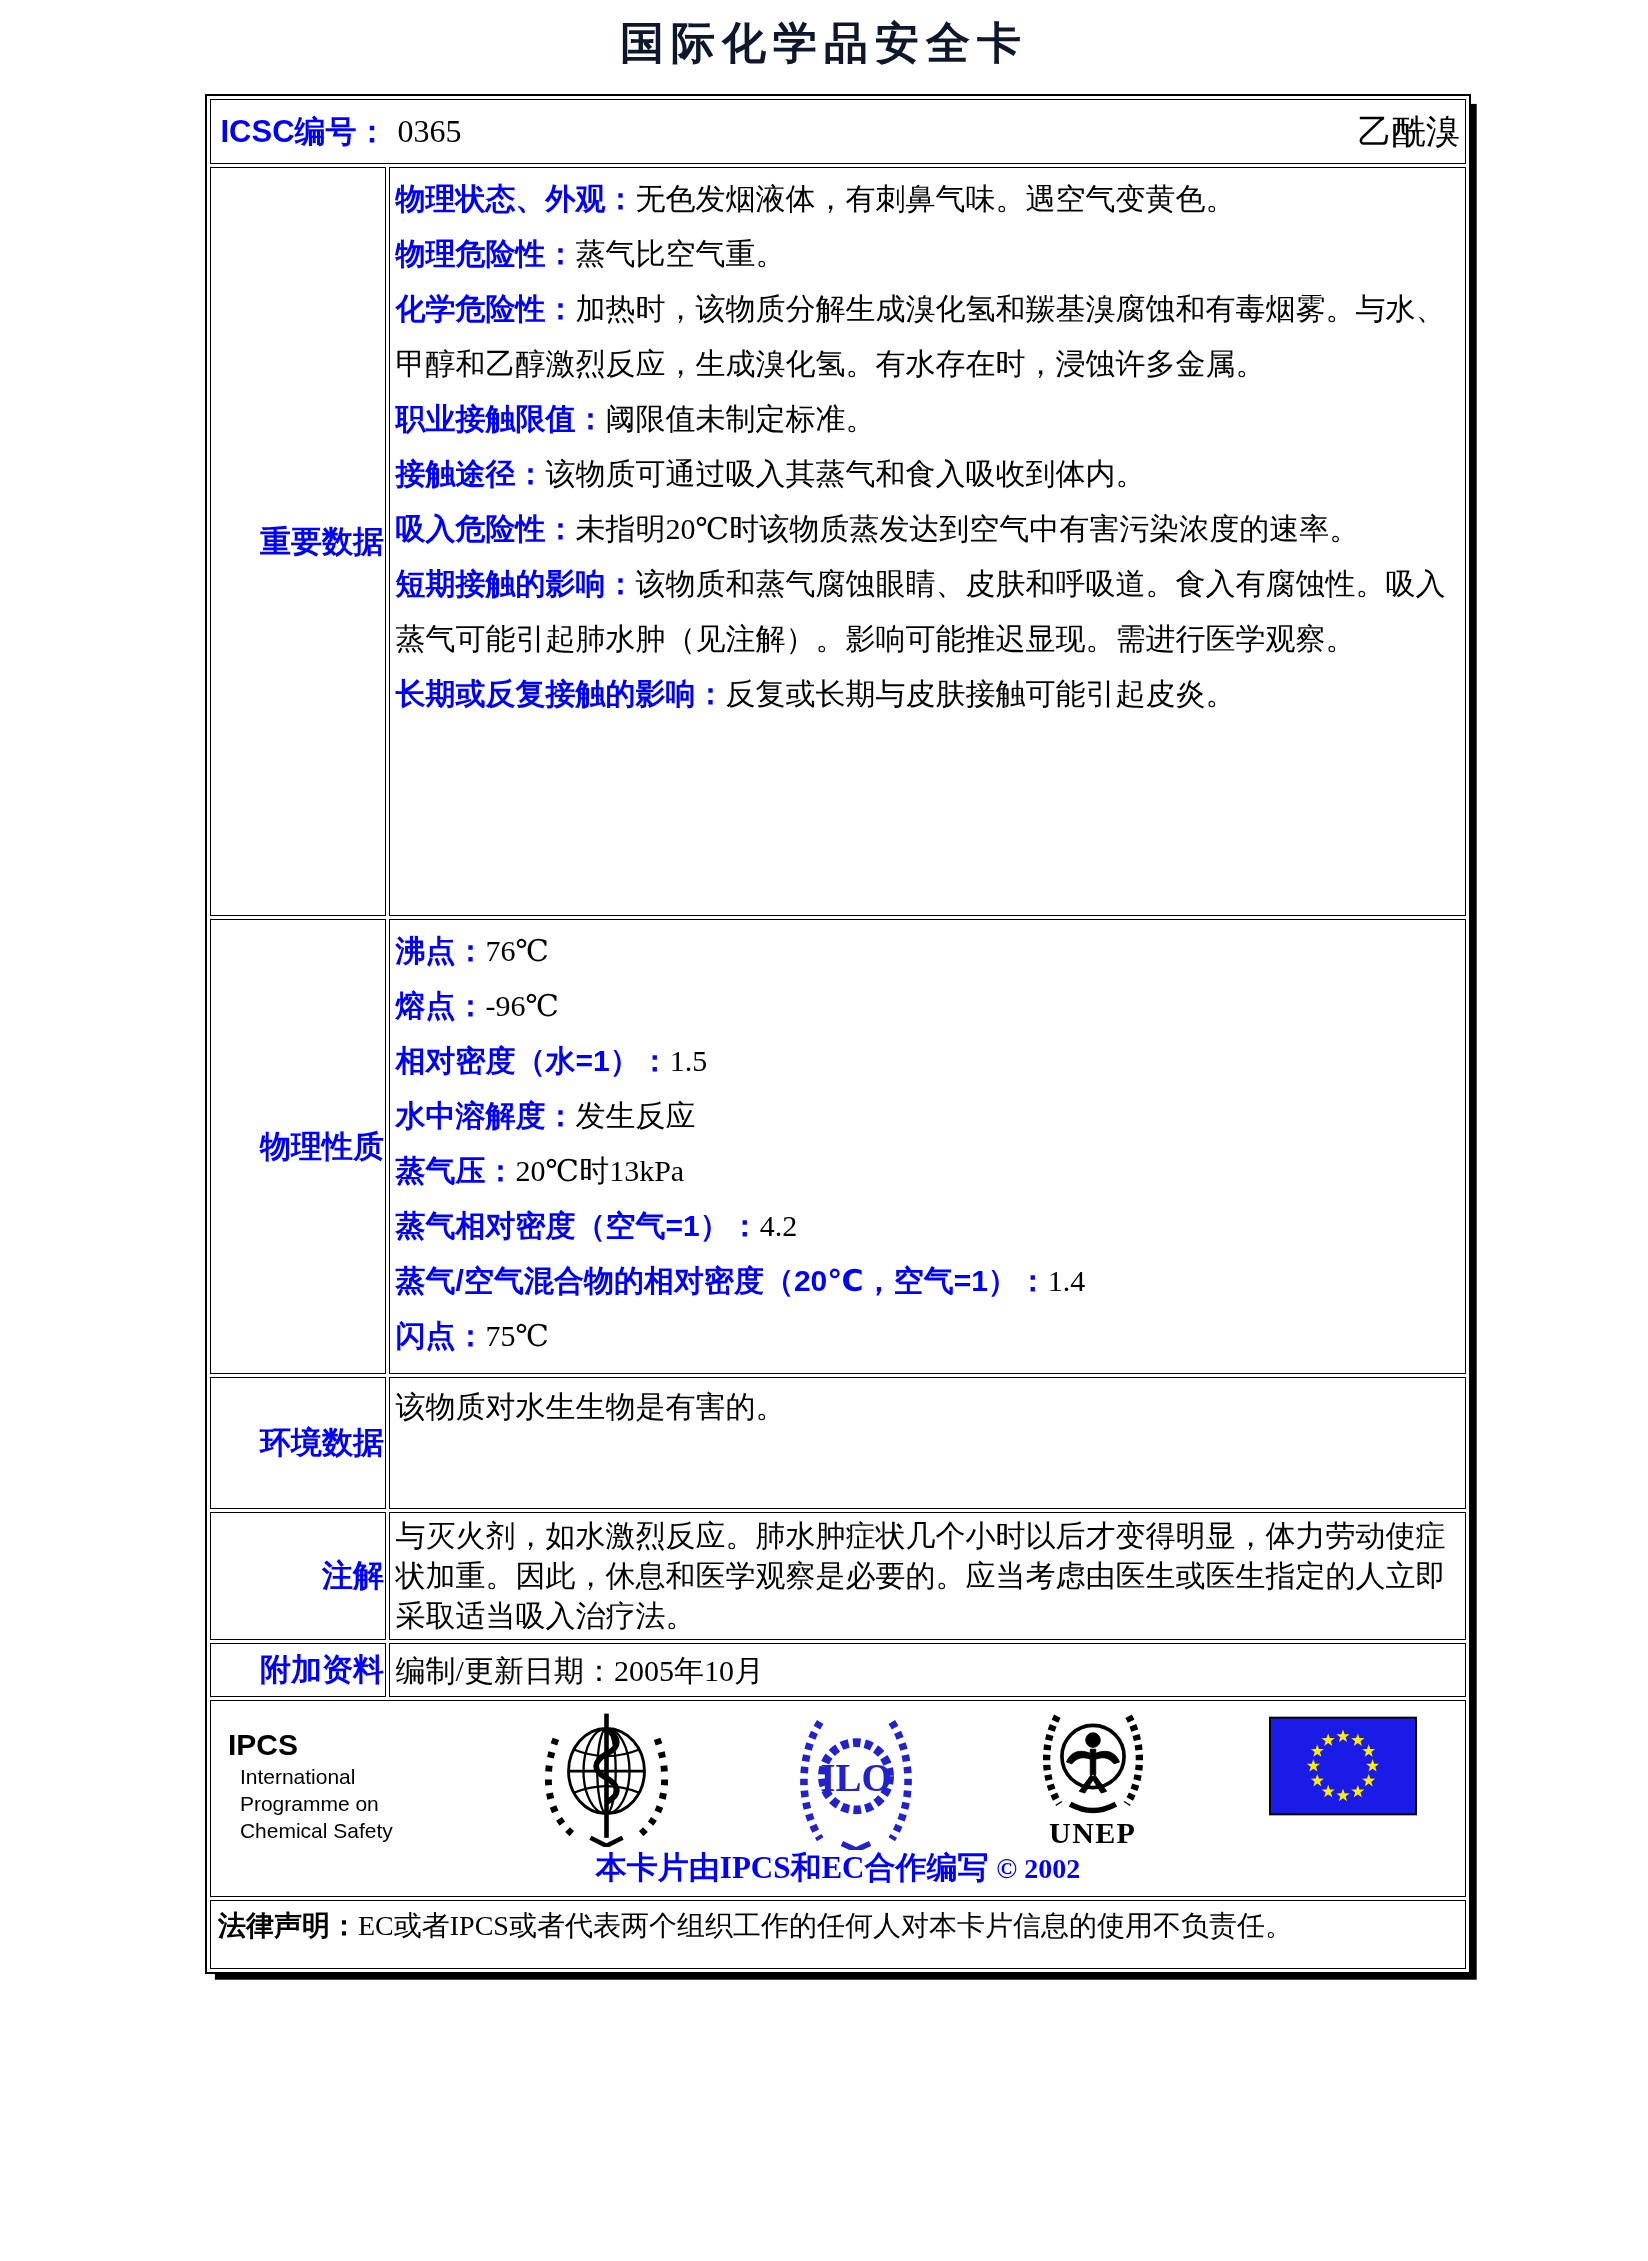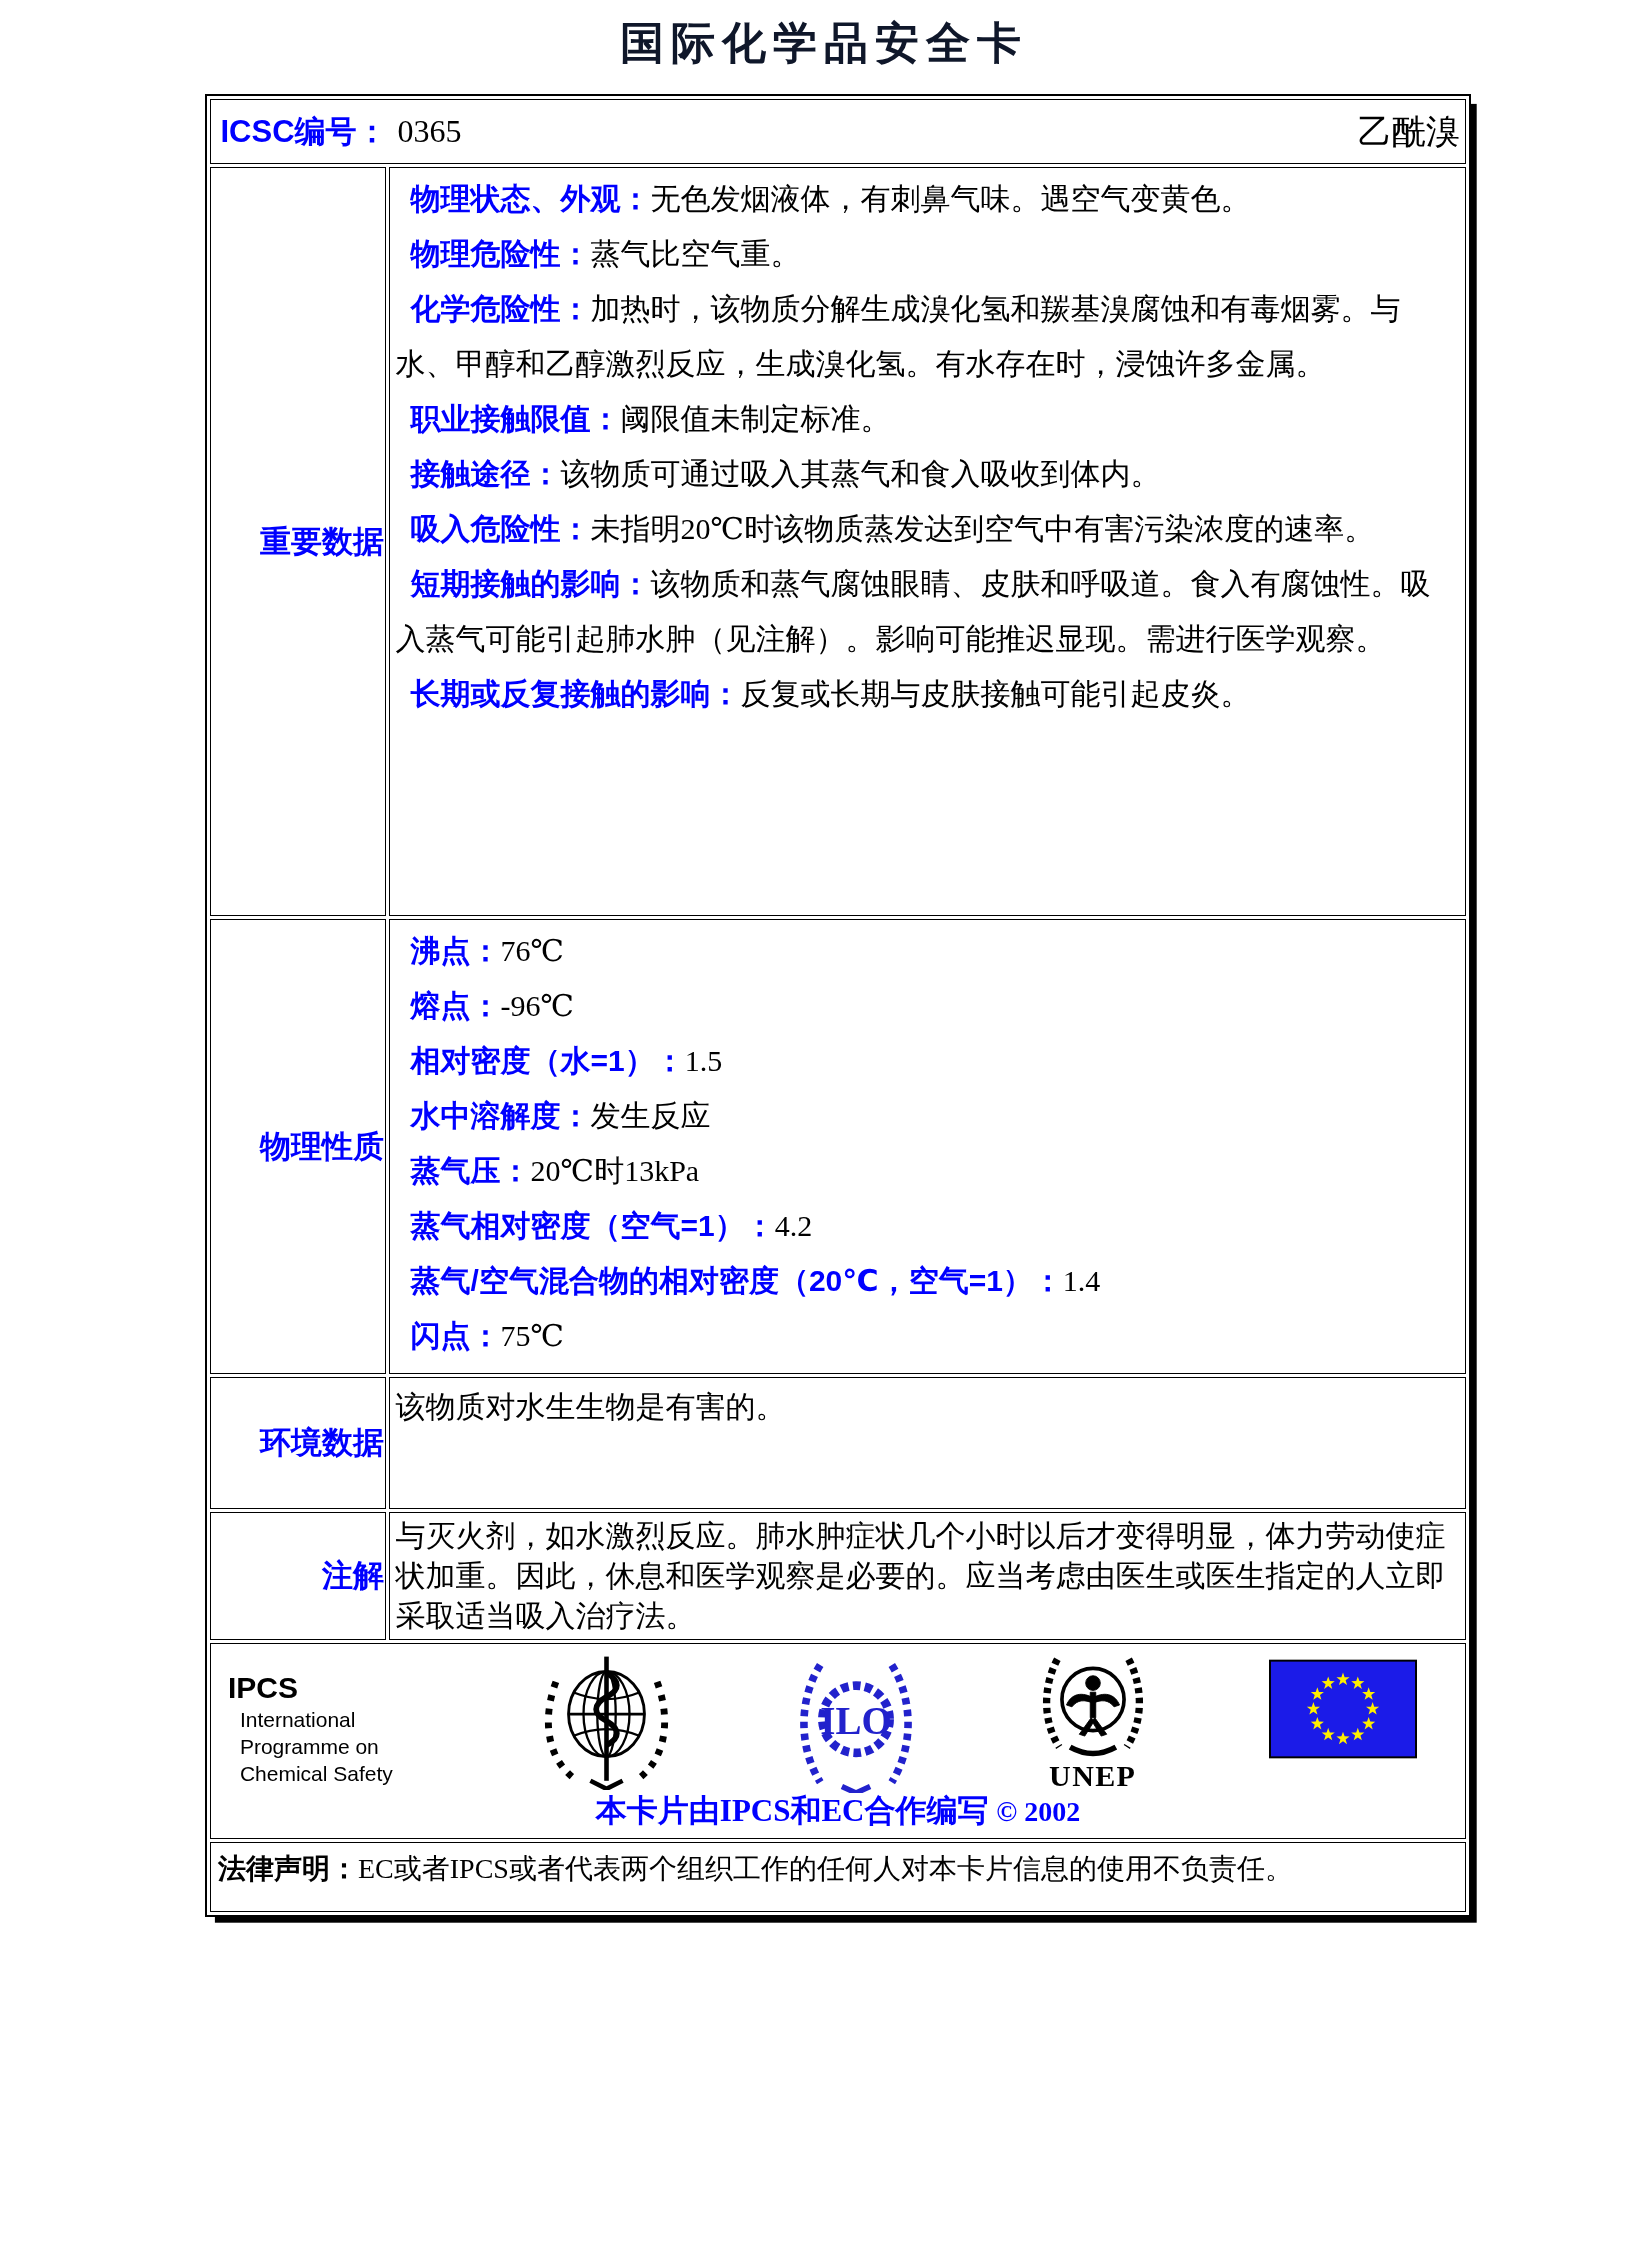--- a/index.html
+++ b/index.html
@@ -36,21 +36,20 @@
     font-size:31px;
   }
   .hdrflex{display:flex;justify-content:space-between;align-items:center;height:61px;padding:0 4.2px 0 8.5px;border-radius:13px;}
   .icsc-num{font-size:32px;color:#000;margin-left:10px;}
   .chem{font-size:34px;color:#000;}
   .content{padding:2.8px 7px 2.8px 5.6px;}
   .entry{font-size:30px;line-height:55px;color:#000;text-align:left;}
   .entry .el{
     color:#0000ff;font-weight:bold;
     font-family:"Liberation Sans","DejaVu Sans",sans-serif;
-    margin-left:15px;
   }
   .entry .et{color:#000;}
   .notes .entry{line-height:40px;}
   .envtext{font-size:30px;line-height:44px;padding-top:4.2px;}
   .addl{font-size:30px;line-height:44px;padding-top:2.8px;}
   .legalrow{padding:5.6px 7px;}
   .legal-line{font-size:28px;line-height:39px;color:#000;}
   .legal-line .ll{
     font-weight:bold;color:#000;
     font-family:"Liberation Sans","DejaVu Sans",sans-serif;
@@ -142,20 +141,28 @@
 
   <tr>
     <td class="lab" style="height:114px;">
       <span class="blab">注解</span>
     </td>
     <td class="content notes">
       <div class="entry">与灭火剂，如水激烈反应。肺水肿症状几个小时以后才变得明显，体力劳动使症状加重。因此，休息和医学观察是必要的。应当考虑由医生或医生指定的人立即采取适当吸入治疗法。</div>
     </td>
   </tr>
 
+  <tr>
+    <td class="lab" style="height:49px;">
+      <span class="blab">附加资料</span>
+    </td>
+    <td class="content">
+      <div class="addl">编制/更新日期：2005年10月</div>
+    </td>
+  </tr>
 
   <tr>
     <td colspan="2" class="ipcs-cell" style="height:185px;">
       <div class="logos">
         <div class="ipcs-word">
           <div class="big">IPCS</div>
           <div class="sub">International</div>
           <div class="sub">Programme on</div>
           <div class="sub">Chemical Safety</div>
         </div>

